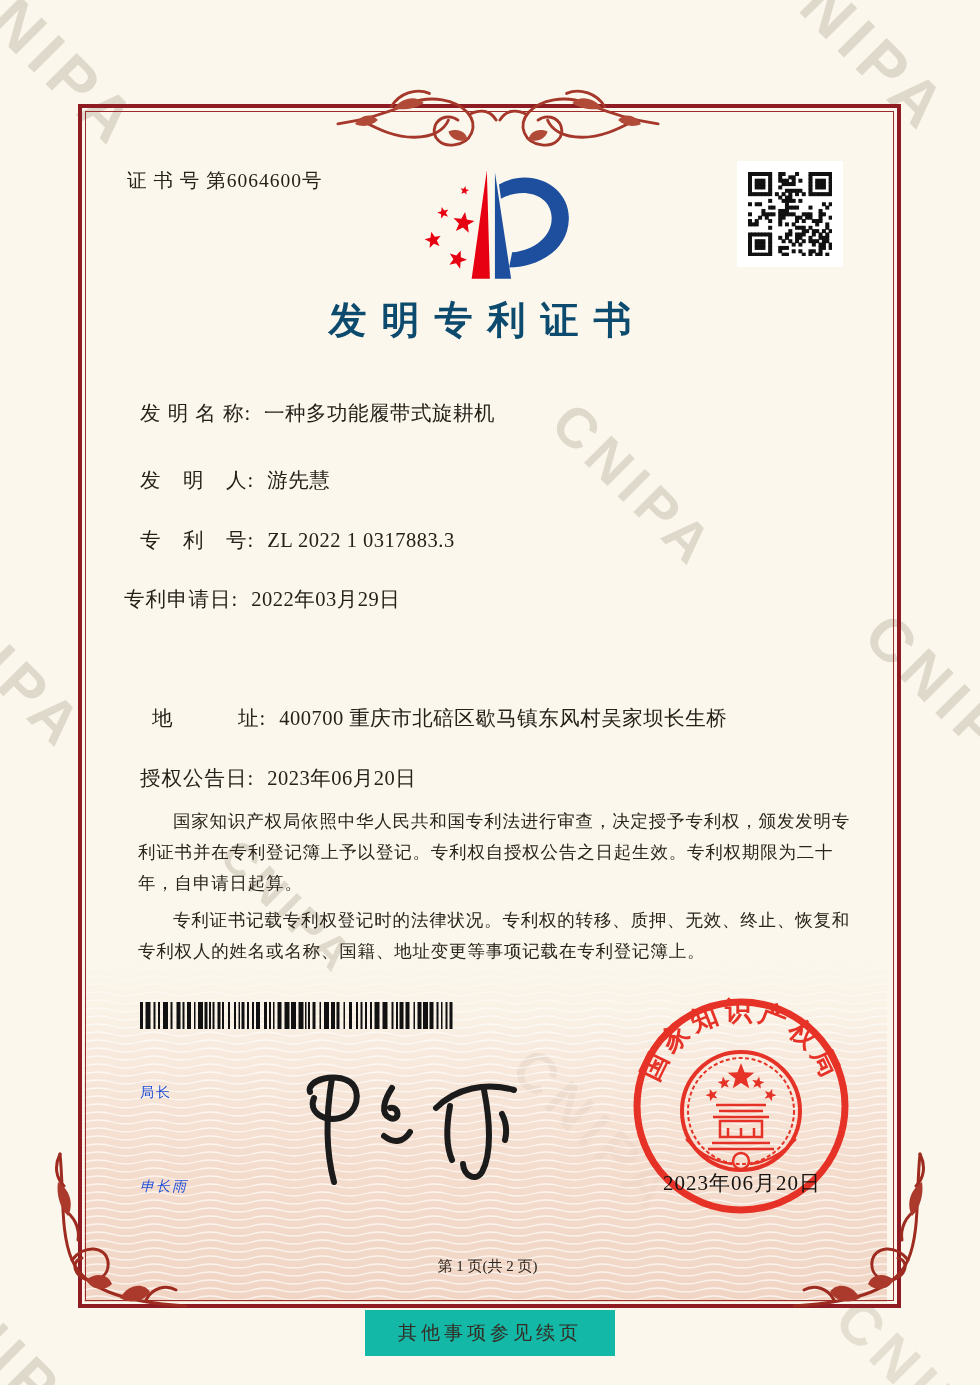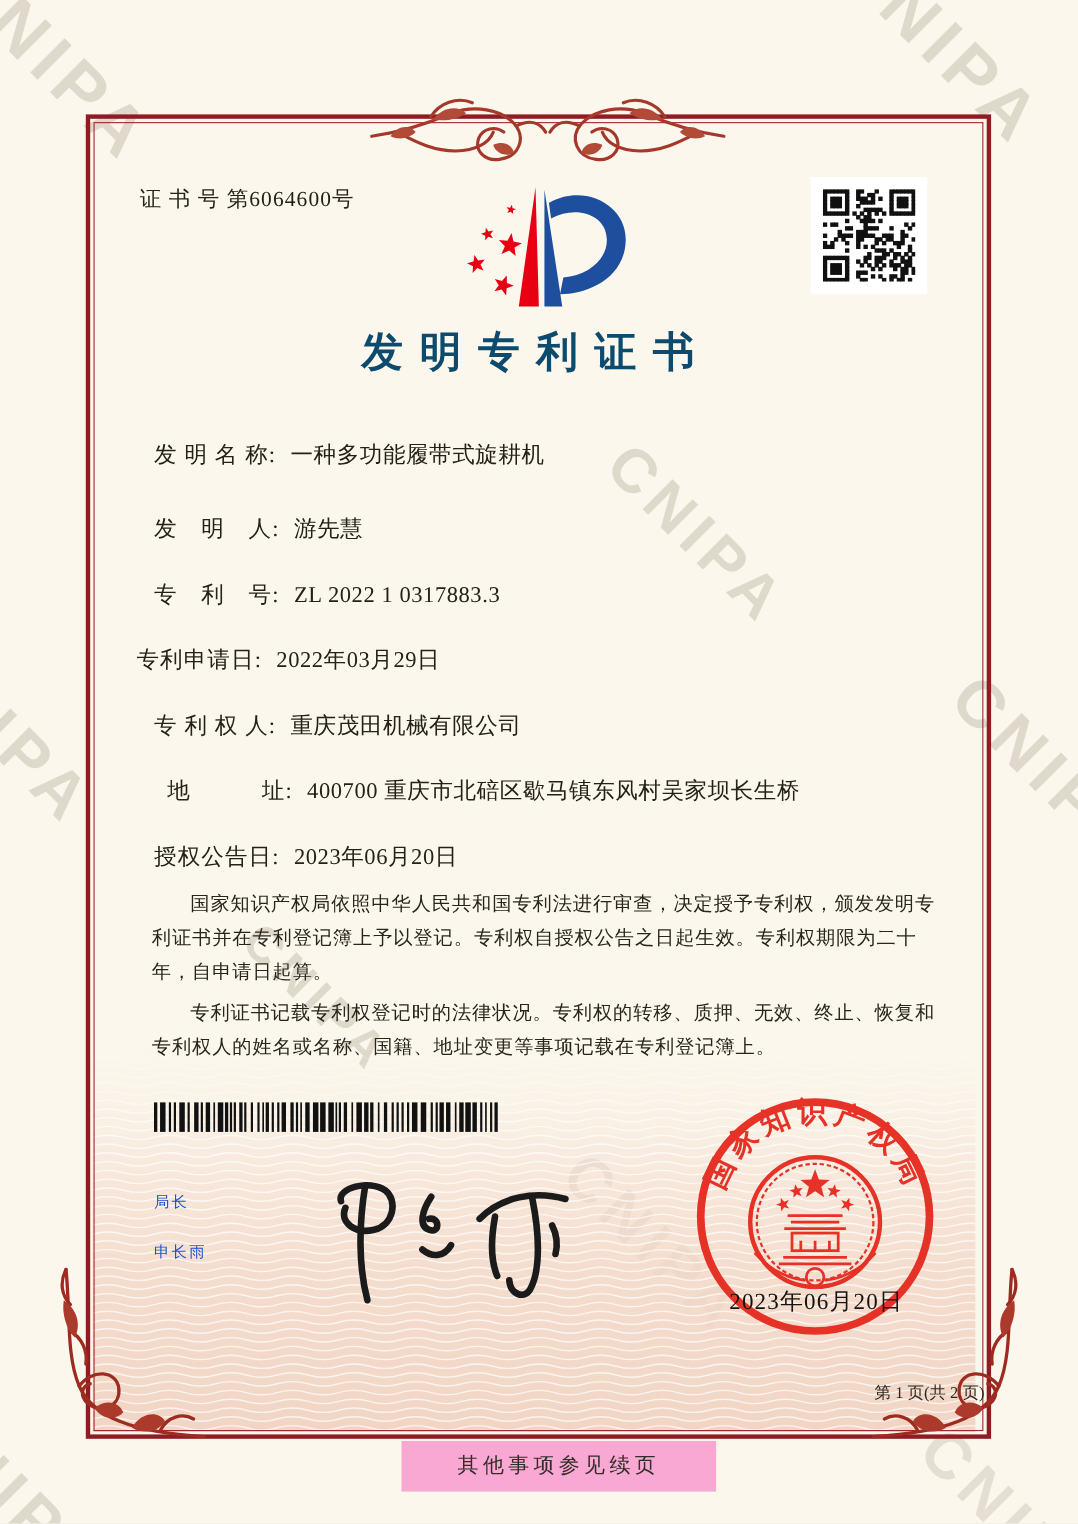--- a/index.html
+++ b/index.html
@@ -52,31 +52,31 @@
   .paras{position:absolute; left:138px; top:806px; width:724px; z-index:4;}
   .paras p{
     margin:0 0 6px 0; font-size:17.5px; line-height:31px; text-indent:2em;
     letter-spacing:.8px; color:#2a241c;
   }
   
   .barcode{position:absolute; left:140px; top:1002px; z-index:4;}
   .signatory{position:absolute; left:140px; z-index:4;
     font-family:"Liberation Sans","DejaVu Sans",sans-serif; font-size:14px; color:#1d4ed8;
     letter-spacing:2px;}
-  .sig-title{top:1084px;} .sig-name{top:1130px;}
+  .sig-title{top:1084px;} .sig-name{top:1178px;font-style:italic;}
   .signature{position:absolute; left:288px; top:1044px; z-index:4;}
   .seal{position:absolute; left:628px; top:993px; z-index:5; opacity:.94;}
   .seal-date{
     position:absolute; left:652px; top:1169px; width:180px; text-align:center;
     font-size:21px; color:#161310; z-index:6; letter-spacing:1px;
   }
-  .page-info{position:absolute; left:80px; width:815px; top:1257px; text-align:right;
+  .page-info{position:absolute; left:80px; width:815px; top:1257px; text-align:center;
     font-size:15px; z-index:4; color:#2c261f;}
   .note-box{
-    position:absolute; left:365px; top:1310px; width:286px; height:46px; background:#f9a8d4;
+    position:absolute; left:365px; top:1310px; width:250px; height:46px; background:#14b8a6;
     z-index:6; text-align:center; line-height:46px; font-size:19px; letter-spacing:4px; color:#332d25;
   }
 </style>
 </head>
 <body>
 
 <div class="page">
 
   <div class="wm" style="left:-10px;top:-55px;font-size:64px;">CNIPA</div>
   <div class="wm" style="left:800px;top:-70px;font-size:64px;">CNIPA</div>
@@ -482,23 +482,20 @@
   </div>
   <div class="frow" style="left:140px;top:466px;">
     <span class="lbl">发　明　人:</span><span class="val">游先慧</span>
   </div>
   <div class="frow" style="left:140px;top:526px;">
     <span class="lbl">专　利　号:</span><span class="val">ZL 2022 1 0317883.3</span>
   </div>
   <div class="frow" style="left:124px;top:585px;">
     <span class="lbl">专利申请日:</span><span class="val">2022年03月29日</span>
   </div>
-  <div class="frow" style="left:140px;top:645px;">
-    <span class="lbl">专 利 权 人:</span><span class="val">重庆茂田机械有限公司</span>
-  </div>
   <div class="frow" style="left:152px;top:704px;">
     <span class="lbl">地　　　址:</span><span class="val">400700 重庆市北碚区歇马镇东风村吴家坝长生桥</span>
   </div>
   <div class="frow" style="left:140px;top:764px;">
     <span class="lbl">授权公告日:</span><span class="val">2023年06月20日</span>
   </div>
 
   <div class="paras">
     <p>国家知识产权局依照中华人民共和国专利法进行审查，决定授予专利权，颁发发明专利证书并在专利登记簿上予以登记。专利权自授权公告之日起生效。专利权期限为二十年，自申请日起算。</p>
     <p>专利证书记载专利权登记时的法律状况。专利权的转移、质押、无效、终止、恢复和专利权人的姓名或名称、国籍、地址变更等事项记载在专利登记簿上。</p>

